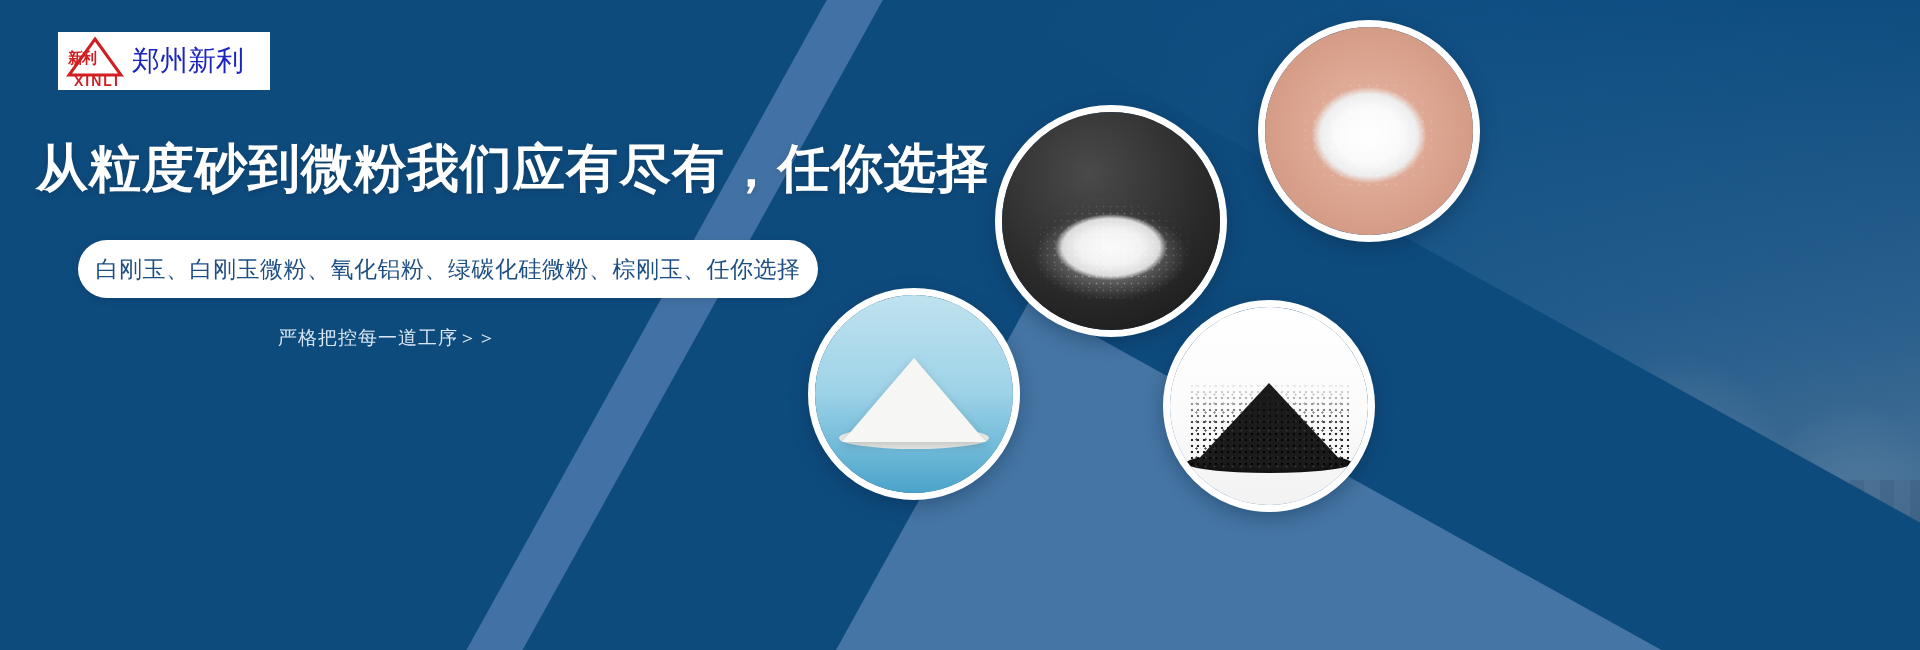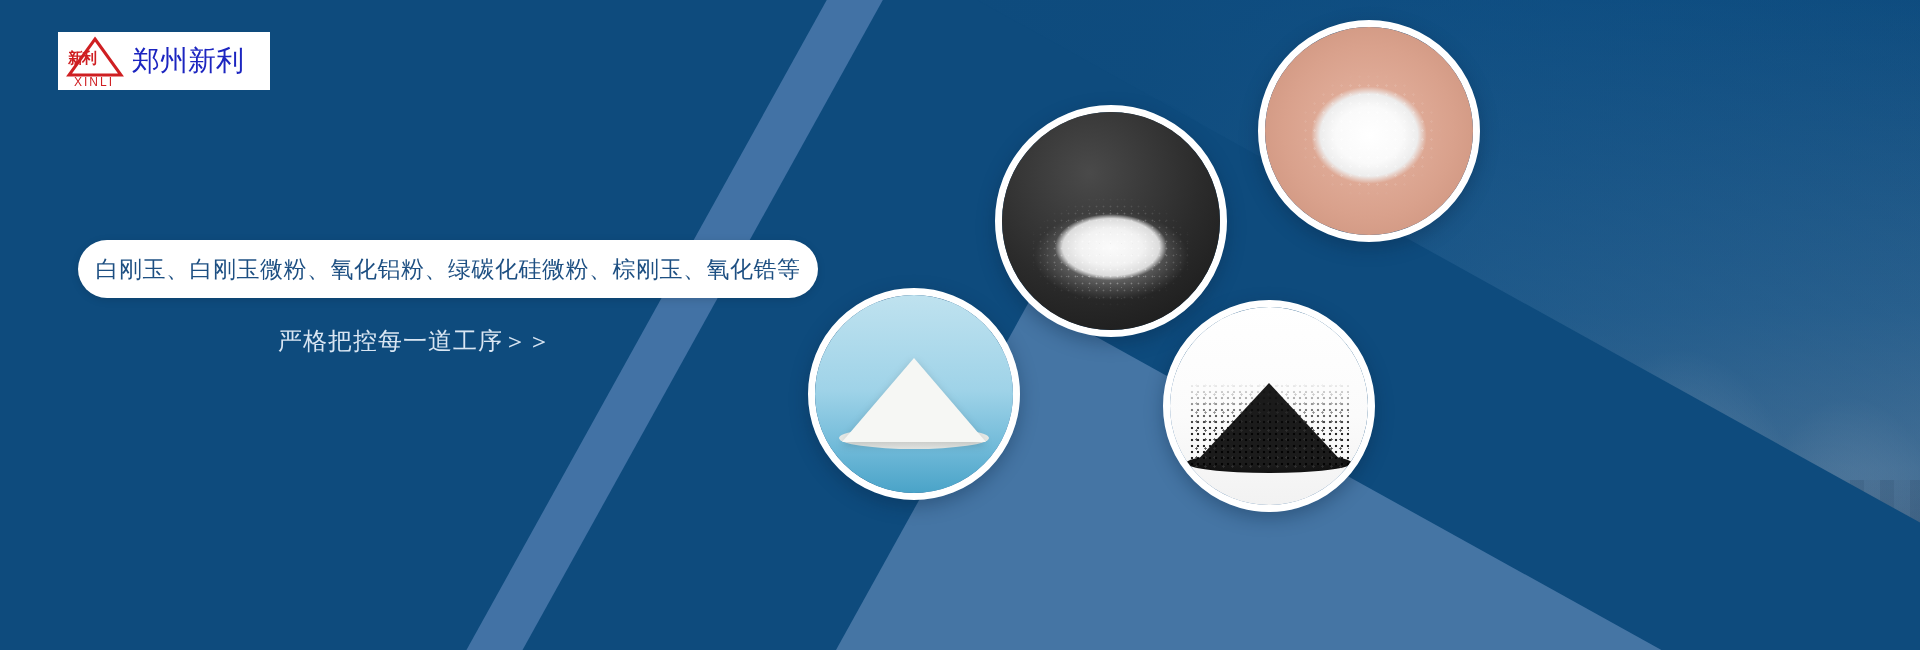--- a/index.html
+++ b/index.html
@@ -56,21 +56,21 @@
   .logo-mark .tri{position:absolute;left:2px;top:1px;width:58px;height:42px;}
   .logo-mark .mk{
     position:absolute;left:4px;top:16px;
     font-family:"DejaVu Sans","Liberation Sans",sans-serif;
     font-size:15px;font-weight:700;color:#cf1f22;letter-spacing:-1px;
     line-height:1;white-space:nowrap;
   }
   .logo-mark .lat{
     position:absolute;left:10px;bottom:-1px;
     font-family:"Liberation Sans",sans-serif;
-    font-size:12px;font-weight:400;color:#cf1f22;letter-spacing:2px;line-height:1;
+    font-size:14px;font-weight:700;color:#cf1f22;letter-spacing:2px;line-height:1;
   }
   .logo-name{
     font-family:"DejaVu Sans","Liberation Sans",sans-serif;
     font-size:28px;font-weight:400;color:#1c25c0;
     letter-spacing:0px;line-height:1;white-space:nowrap;
   }
 
   
   .headline{
     position:absolute;left:36px;top:140px;
@@ -91,21 +91,21 @@
   .pill-text{
     font-family:"DejaVu Sans","Liberation Sans",sans-serif;
     font-size:23px;font-weight:400;color:#1d4f82;
     letter-spacing:.5px;white-space:nowrap;
   }
 
   
   .cta{
     position:absolute;left:278px;top:325px;
     font-family:"DejaVu Sans","Liberation Sans",sans-serif;
-    font-size:24px;color:#d9e6f3;letter-spacing:1px;white-space:nowrap;
+    font-size:19px;color:#d9e6f3;letter-spacing:1px;white-space:nowrap;
   }
   .cta .arrows{letter-spacing:0px;}
 
   
   .circle{
     position:absolute;border-radius:50%;
     border:7px solid #ffffff;
     box-sizing:border-box;
     overflow:hidden;
     box-shadow:0 6px 18px rgba(8,35,62,.35);
@@ -215,23 +215,24 @@
     <div class="logo-mark">
       <svg class="tri" viewBox="0 0 58 42">
         <polygon points="29,3 55,39 3,39" fill="none" stroke="#cf1f22" stroke-width="3"></polygon>
       </svg>
       <span class="mk">新利</span>
       <span class="lat">XINLI</span>
     </div>
     <span class="logo-name">郑州新利</span>
   </div>
 
+  <div class="headline">从粒度砂到微粉我们应有尽有，任你选择</div>
 
   <div class="pill">
-    <span class="pill-text">白刚玉、白刚玉微粉、氧化铝粉、绿碳化硅微粉、棕刚玉、氧化锆等</span>
+    <span class="pill-text">白刚玉、白刚玉微粉、氧化铝粉、绿碳化硅微粉、棕刚玉、任你选择</span>
   </div>
 
   <div class="cta">
     <span>严格把控每一道工序</span><span class="arrows">＞＞</span>
   </div>
 
   <div class="circle c1">
     <div class="ph ph-dark-grain"></div>
   </div>
 

